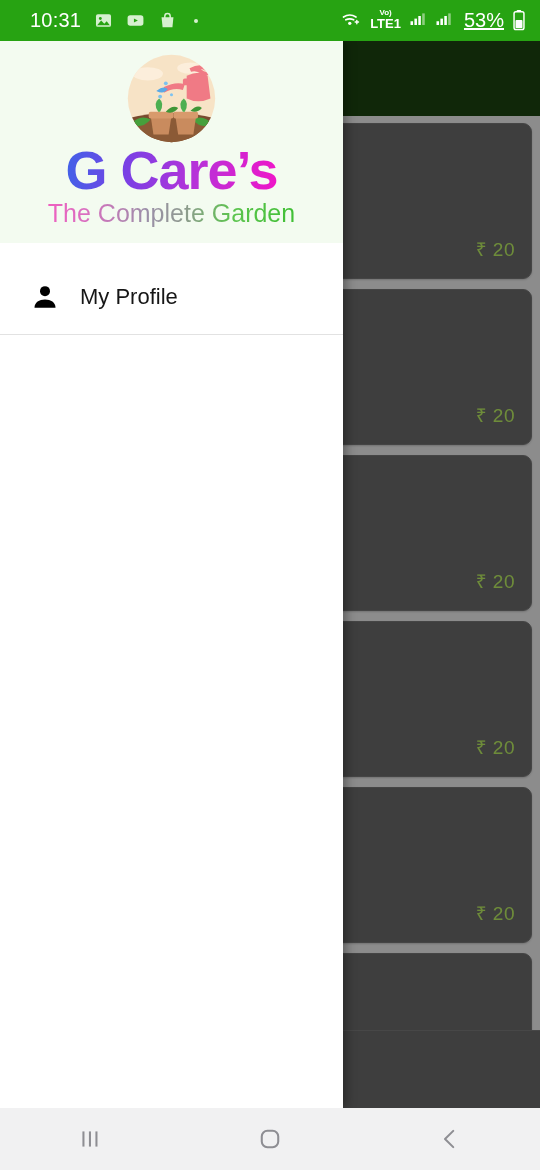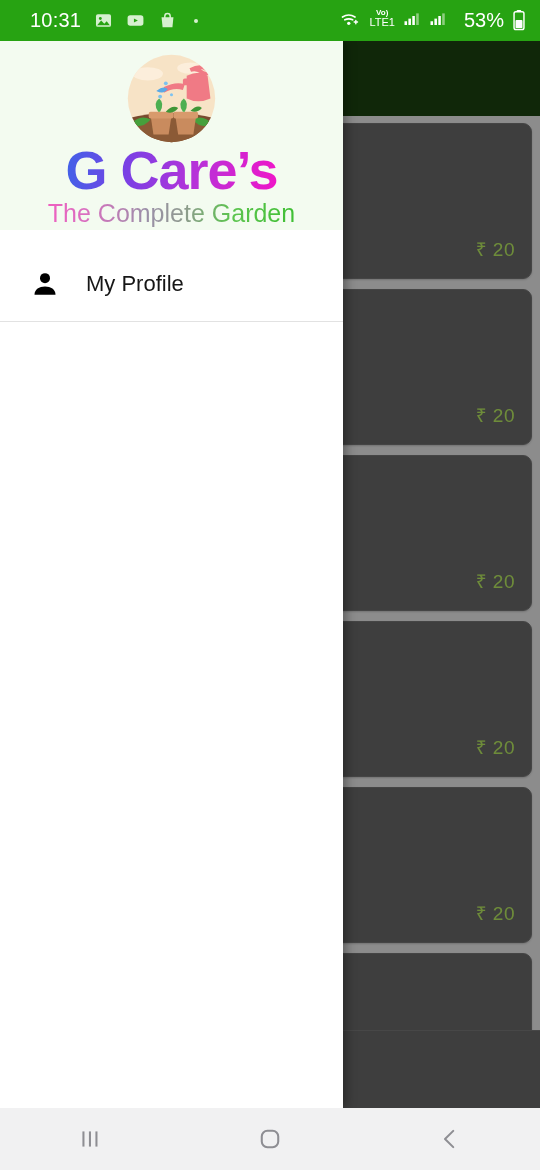--- a/index.html
+++ b/index.html
@@ -15,24 +15,24 @@
   .statusbar{
     position:absolute; top:0; left:0; width:540px; height:41px;
     background:#27a312; display:flex; align-items:center;
     padding:0 14px 0 30px; z-index:40;
   }
   .sb-left{ display:flex; align-items:center; gap:13px; flex:1; }
   .sb-time{ color:#fff; font-size:20px; letter-spacing:.2px; }
   .sb-ico{ width:19px; height:19px; display:block; }
   .sb-dot{ width:4px; height:4px; border-radius:50%; background:#d6f0cf; margin-left:4px; }
   .sb-right{ display:flex; align-items:flex-start; gap:8px; }
-  .sb-pct{ color:#fff; font-size:20px; margin-left:9px; }
+  .sb-pct{ color:#fff; font-size:20px; margin-left:3px;text-decoration:underline; }
   .volte{ display:flex; flex-direction:column; align-items:center; line-height:1; color:#fff; }
   .volte b{ font-size:8px; font-weight:700; }
-  .volte i{ font-size:11px; font-style:normal; font-weight:400; }
+  .volte i{ font-size:13px; font-style:normal; font-weight:700; }
 
   
   .appbg{
     position:absolute; top:41px; left:0; width:540px; height:1067px;
     background:#f1f1f1; z-index:10;
   }
   .app-header{
     position:absolute; top:0; left:0; width:540px; height:75px;
     background:#1c4410; display:flex; align-items:center;
   }
@@ -72,30 +72,30 @@
     background:#f3fbf0;
   }
   .logo-circle{ width:95px; height:95px; display:block; }
   .brand{
     font-size:54px; font-weight:700; letter-spacing:-1px; line-height:1.05;
     background:linear-gradient(95deg,#3f63e8 0%,#7b3fe4 30%,#b832d8 62%,#f015c8 100%);
     -webkit-background-clip:text; background-clip:text; color:transparent;
     margin-top:-4px;
   }
   .tagline{
-    font-size:25px; line-height:1.15; padding-bottom:3px;
+    font-size:25px; line-height:1.15; padding-bottom:16px;
     background:linear-gradient(95deg,#ef5fc0 0%,#d96fc0 16%,#9b8fa8 40%,#8f9b8f 55%,#5cc44e 74%,#3fbf34 100%);
     -webkit-background-clip:text; background-clip:text; color:transparent;
   }
   .menu{ margin-top:22px; }
   .mitem{
     display:flex; align-items:center; height:63px; padding-left:30px; cursor:pointer;
   }
   .mico{ width:34px; display:flex; align-items:center; justify-content:flex-start; }
-  .mlabel{ font-size:22px; color:#161616; margin-left:22px; }
+  .mlabel{ font-size:22px; color:#161616; margin-left:16px; }
   .divider{ height:1px; background:#e2e2e2; margin-top:6px; }
   .menu2{ margin-top:10px; }
 
   
   .navbar{
     position:absolute; bottom:0; left:0; width:540px; height:62px;
     background:#f1f1f2; display:flex; align-items:center; z-index:50;
   }
   .nb{ flex:1; display:flex; align-items:center; justify-content:center; }
 </style>

